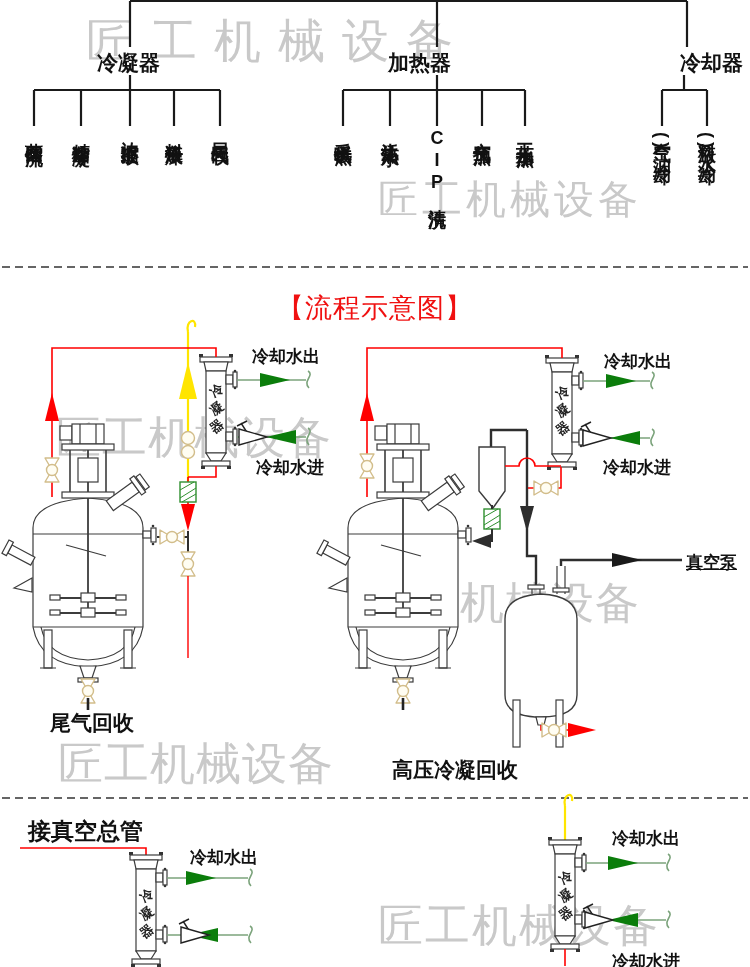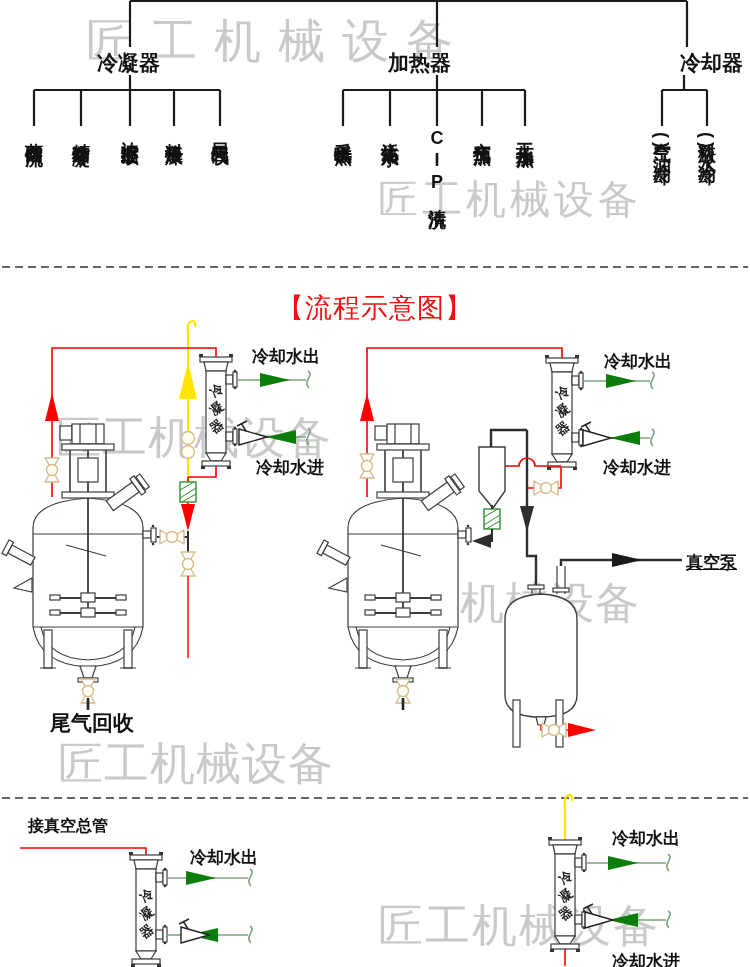--- a/index.html
+++ b/index.html
@@ -26,21 +26,21 @@
   .cr1{left:653px;} .cr2{left:698px;}
   
   .title{position:absolute;z-index:2;left:0;width:750px;top:290px;text-align:center;
          font-size:27px;font-weight:normal;color:#f01010;letter-spacing:1px;}
   
   .flabel{position:absolute;z-index:2;font-size:17px;font-weight:bold;white-space:nowrap;}
   .lw-out{left:252px;top:345px;} .lw-in{left:256px;top:456px;}
   .rw-out{left:604px;top:350px;} .rw-in{left:603px;top:456px;}
   .vpump{left:686px;top:551px;text-decoration:underline;}
   .lcap{left:50px;top:709px;font-size:21px;} .rcap{left:392px;top:756px;font-size:21px;}
-  .vheader{left:28px;top:816px;font-size:16px;}
+  .vheader{left:28px;top:816px;font-size:23px;}
   .bwoutl{left:190px;top:846px;} .bwoutr{left:612px;top:827px;} .bwinr{left:612px;top:950px;}
   
   .clabel{position:absolute;z-index:2;font-size:13px;font-weight:bold;color:#222;}
   .clabel span{display:block;width:14px;height:15px;text-align:center;transform:rotate(-38deg);margin:3px 0;}
   .cd1{left:209px;top:379px;} .cd2{left:555px;top:381px;} .cd3{left:139px;top:884px;} .cd4{left:558px;top:866px;}
 </style>
 </head>
 <body>
 
 <div id="canvas">
@@ -259,20 +259,21 @@
   <div class="vlabel cr2">料液(水)冷却</div>
 
   <div class="title">【流程示意图】</div>
 
   <div class="flabel lw-out">冷却水出</div>
   <div class="flabel lw-in">冷却水进</div>
   <div class="flabel rw-out">冷却水出</div>
   <div class="flabel rw-in">冷却水进</div>
   <div class="flabel vpump">真空泵</div>
   <div class="flabel lcap">尾气回收</div>
+  <div class="flabel rcap">高压冷凝回收</div>
   <div class="flabel vheader">接真空总管</div>
   <div class="flabel bwoutl">冷却水出</div>
   <div class="flabel bwoutr">冷却水出</div>
   <div class="flabel bwinr">冷却水进</div>
 
   <div class="clabel cd1">
       <span>冷</span>
       <span>凝</span>
       <span>器</span>
     </div>

